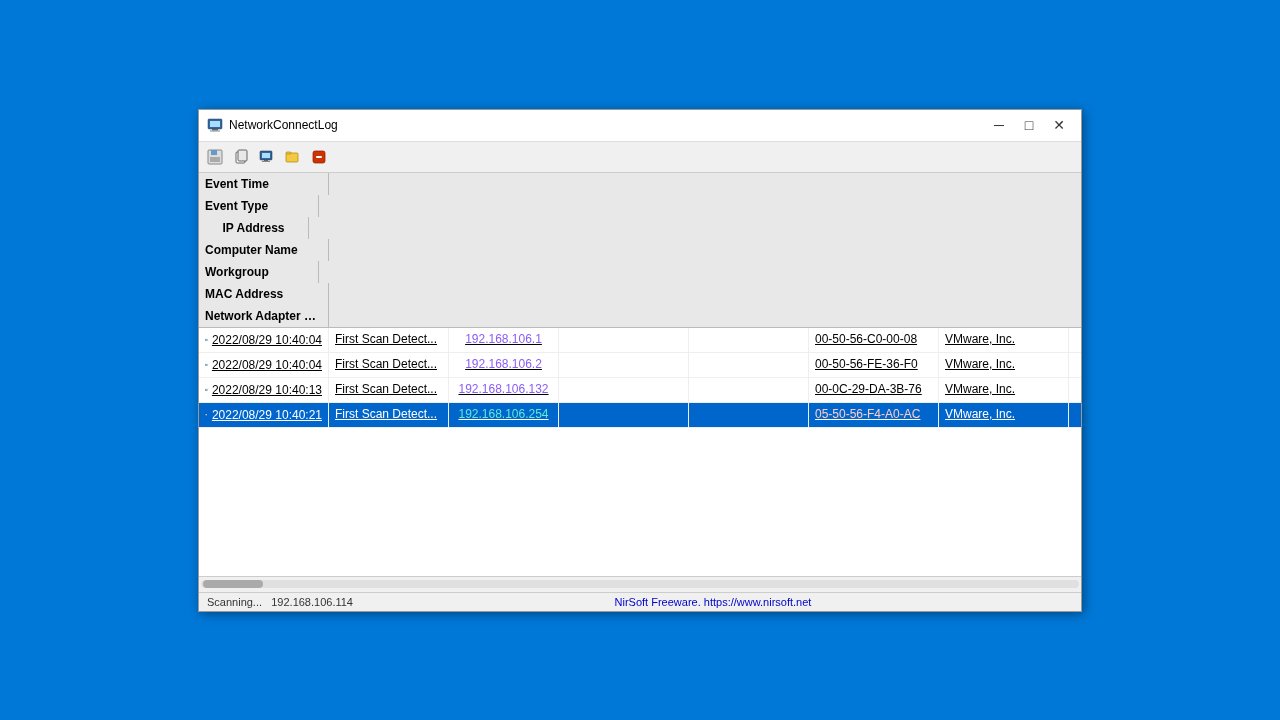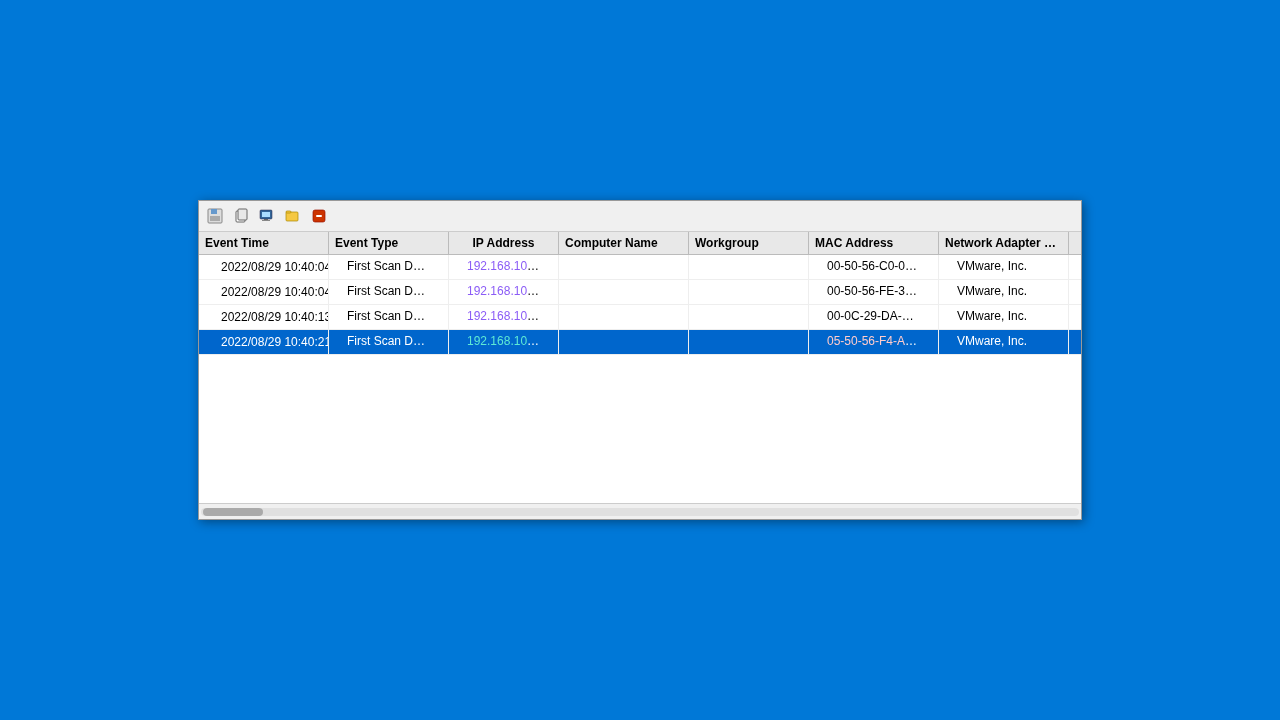--- a/index.html
+++ b/index.html
@@ -95,20 +95,21 @@
       background: #fff;
       overflow: hidden;
     }
     .table-header {
       display: flex;
       background: #e8e8e8;
       border-bottom: 1px solid #bbb;
       font-size: 12px;
       font-weight: bold;
       color: #000;
+      flex-direction: column;
     }
     .col-header {
       padding: 4px 6px;
       border-right: 1px solid #bbb;
       white-space: nowrap;
       overflow: hidden;
       text-overflow: ellipsis;
       cursor: pointer;
       user-select: none;
     }
@@ -122,25 +123,26 @@
     .table-row {
       display: flex;
       border-bottom: 1px solid #eee;
       font-size: 12px;
       color: #000;
       cursor: default;
     }
     .table-row.selected { background: #0066cc; color: #fff; }
     .table-row.selected .cell { color: #fff; }
     .cell {
-      padding: 4px 18px;
+      padding: 4px 6px;
       border-right: 1px solid #eee;
       white-space: nowrap;
       overflow: hidden;
       text-overflow: ellipsis;
+      text-decoration: underline;
     }
     .cell-icon {
       display: flex;
       align-items: center;
       gap: 4px;
     }
     .ip-link { color: #8b5cf6; text-decoration: none; }
     .mac-text { color: #000000; }
     .table-row.selected .ip-link { color: #5eead4; }
     .table-row.selected .mac-text { color: #ffcccc; }
@@ -183,20 +185,36 @@
     }
     .status-left { color: #333; }
     .status-link { color: #0000cc; text-decoration: none; }
     .status-right { color: #666; font-size: 10px; }
   </style>
 </head>
 <body>
 
 <div class="window">
 
+  <div class="title-bar">
+    <div class="title-bar-left">
+      <svg class="title-icon" viewBox="0 0 16 16">
+        <rect x="1" y="2" width="14" height="10" rx="1" fill="#336699" stroke="#224466" stroke-width="0.5"></rect>
+        <rect x="3" y="4" width="10" height="6" fill="#aaddff"></rect>
+        <rect x="5" y="12" width="6" height="1.5" fill="#666"></rect>
+        <rect x="3" y="13.5" width="10" height="1" fill="#888"></rect>
+      </svg>
+      <span class="title-text">NetworkConnectLog</span>
+    </div>
+    <div class="title-controls">
+      <button class="title-btn">─</button>
+      <button class="title-btn">□</button>
+      <button class="title-btn close">✕</button>
+    </div>
+  </div>
 
 
   <div class="toolbar">
     <div class="toolbar-btn" title="Save">
       <svg width="18" height="18" viewBox="0 0 18 18">
         <rect x="2" y="2" width="14" height="14" rx="1" fill="#ddd" stroke="#888" stroke-width="1"></rect>
         <rect x="5" y="2" width="6" height="5" fill="#6699cc"></rect>
         <rect x="4" y="9" width="10" height="5" fill="#aaa"></rect>
       </svg>
     </div>
@@ -312,13 +330,22 @@
         </div>
       </div>
   </div>
 
   <div class="scrollbar-h">
     <div class="scrollbar-track">
       <div class="scrollbar-thumb"></div>
     </div>
   </div>
 
+  <div class="status-bar">
+    <span class="status-left">
+      <span>Scanning...</span>
+      &nbsp;
+      <span>192.168.106.114</span>
+    </span>
+    <a class="status-link" href="#">NirSoft Freeware. https://www.nirsoft.net</a>
+    <span class="status-right"></span>
+  </div>
 </div>
 
 </body></html>

